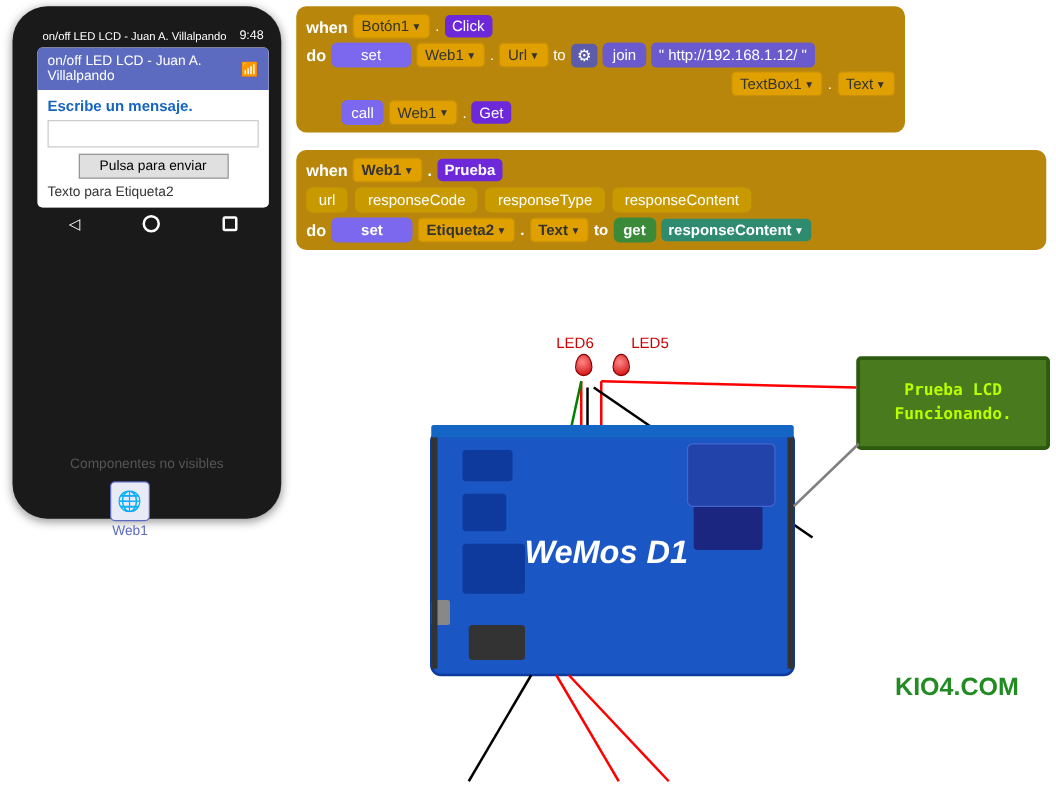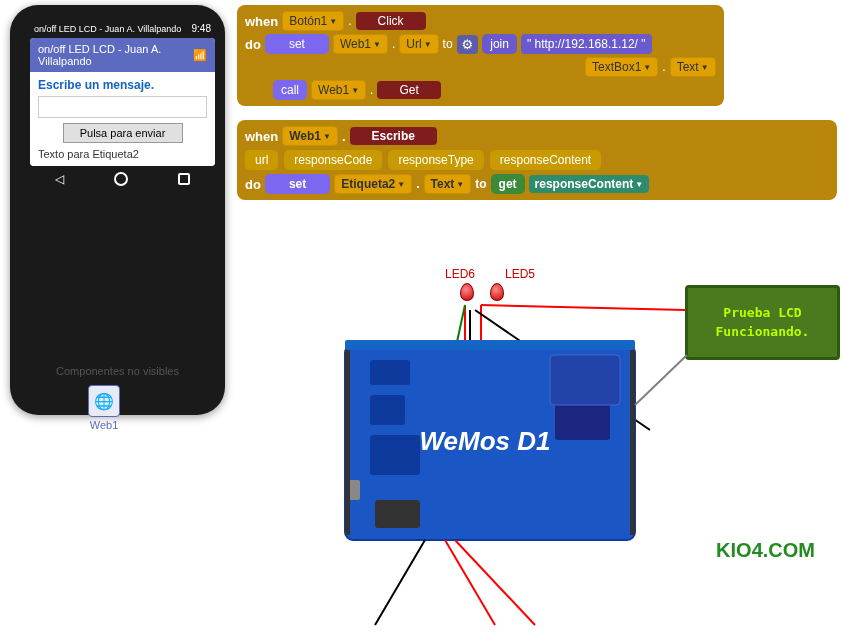--- a/index.html
+++ b/index.html
@@ -159,23 +159,23 @@
       color: #333;
       padding: 2px 6px;
       border-radius: 4px;
       font-size: 12px;
       display: inline-flex;
       align-items: center;
       gap: 2px;
       border: 1px solid #c8900a;
     }
     .pill-blue {
-      background: #7f1d1d;
-      color: white;
-      padding: 2px 22px;
+      background: #6d28d9;
+      color: white;
+      padding: 2px 6px;
       border-radius: 4px;
       font-size: 12px;
       display: inline-flex;
       align-items: center;
       gap: 2px;
     }
     .pill-teal {
       background: #2e8b6e;
       color: white;
       padding: 2px 6px;
@@ -479,21 +479,21 @@
   <div style="margin-top: 14px;">
     <div class="block-gottext-container">
 
       <div class="block-gottext-header">
         <span>when</span>
         <span class="pill">
           <span>Web1</span>
           <span class="dropdown-arrow">▼</span>
         </span>
         <span style="color:white;">.</span>
-        <span class="pill-blue">Escribe</span>
+        <span class="pill-blue">Prueba</span>
       </div>
 
       <div class="block-gottext-vars">
         <span class="block-var-pill">url</span>
         <span class="block-var-pill">responseCode</span>
         <span class="block-var-pill">responseType</span>
         <span class="block-var-pill">responseContent</span>
       </div>
 
       <div class="block-gottext-do">

